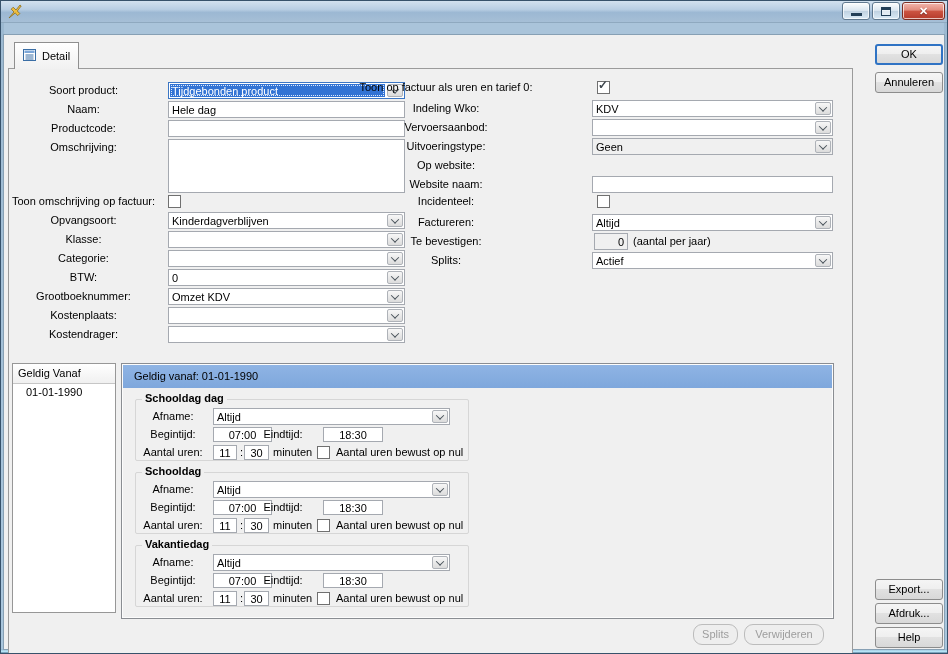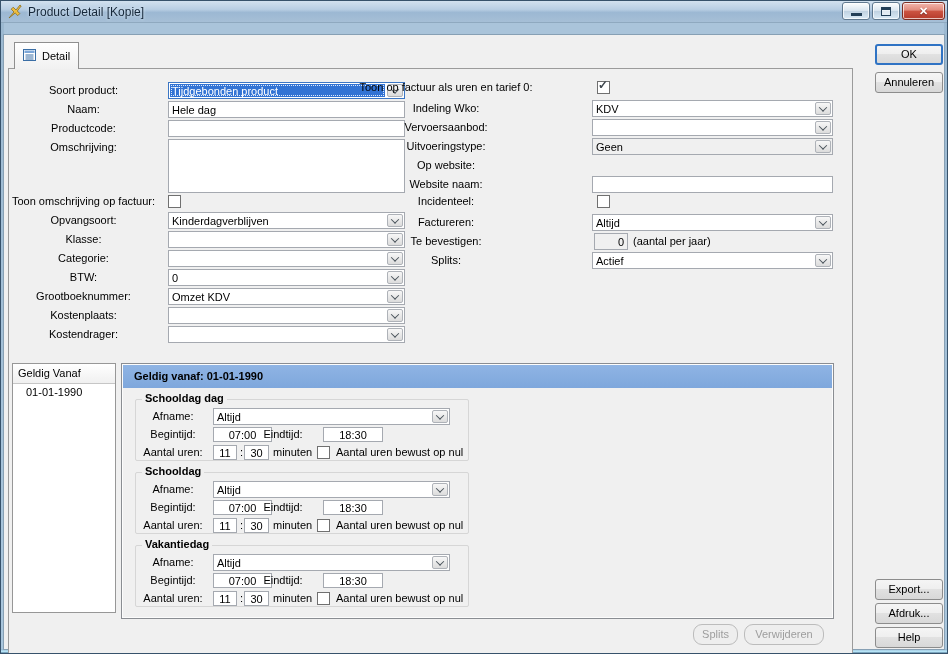--- a/index.html
+++ b/index.html
@@ -83,40 +83,39 @@
   
   .list { position:absolute; border:1px solid #979797; background:#fff; }
   .list-header {
     height:20px; line-height:19px; padding-left:5px;
     background:linear-gradient(#ffffff,#f0f0f0); border-bottom:1px solid #c6c6c6;
   }
   .list-item { height:17px; line-height:17px; padding-left:13px; background:#fff; }
   .panel { position:absolute; border:1px solid #8a8d92; background:#fcfcfc; }
   .panel-header {
     position:absolute; left:1px; top:1px; right:1px; height:23px;
-    background:linear-gradient(#8fb4e4,#7ea7dc); font-weight:bold;
+    background:linear-gradient(#8fb4e4,#7ea7dc); font-weight:normal;
     line-height:23px; padding-left:11px; color:#000;
   }
   .panel-body { position:absolute; left:1px; top:24px; right:1px; bottom:1px; background:#f0f0f0; }
   .group { position:absolute; border:1px solid #d6d6d6; border-radius:2px; }
   .gtitle { position:absolute; top:-8px; left:6px; padding:0 3px; background:#f0f0f0; font-weight:bold; white-space:nowrap; }
   .g15 { height:15px; line-height:15px; }
 </style>
 </head>
 <body>
 
 <div class="window">
 
   <div class="titlebar">
     <span class="app-icon">
       <svg width="16" height="16" viewBox="0 0 16 16">
         <path d="M2 14 L7 8 L4.2 5.2 L6.2 3.2 L9 6 L13 1 L14.2 2 L10.3 7 L12.8 9.6 L10.8 11.6 L8.2 9 Z" fill="#eebd3e" stroke="#8a6d1f" stroke-width="0.8"></path>
       </svg>
     </span>
-    <span class="title-text">Product Detail [Kopie]</span>
     <div class="wbtn min">
         <span class="gmin"></span>
       </div>
     <div class="wbtn max">
         <span class="gmax"></span>
       </div>
     <div class="wbtn close">
         <span class="gclose">✕</span>
       </div>
   </div>

